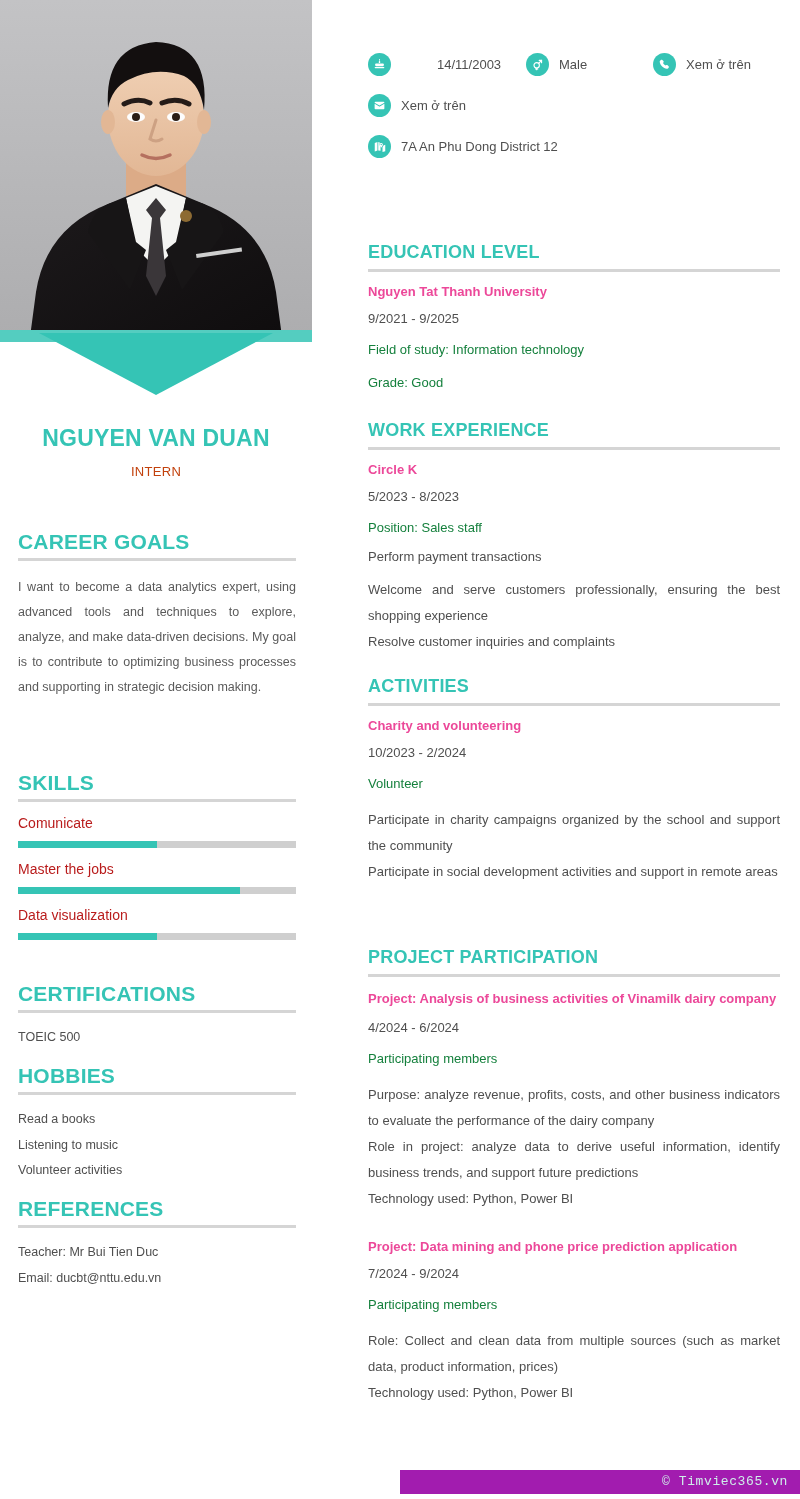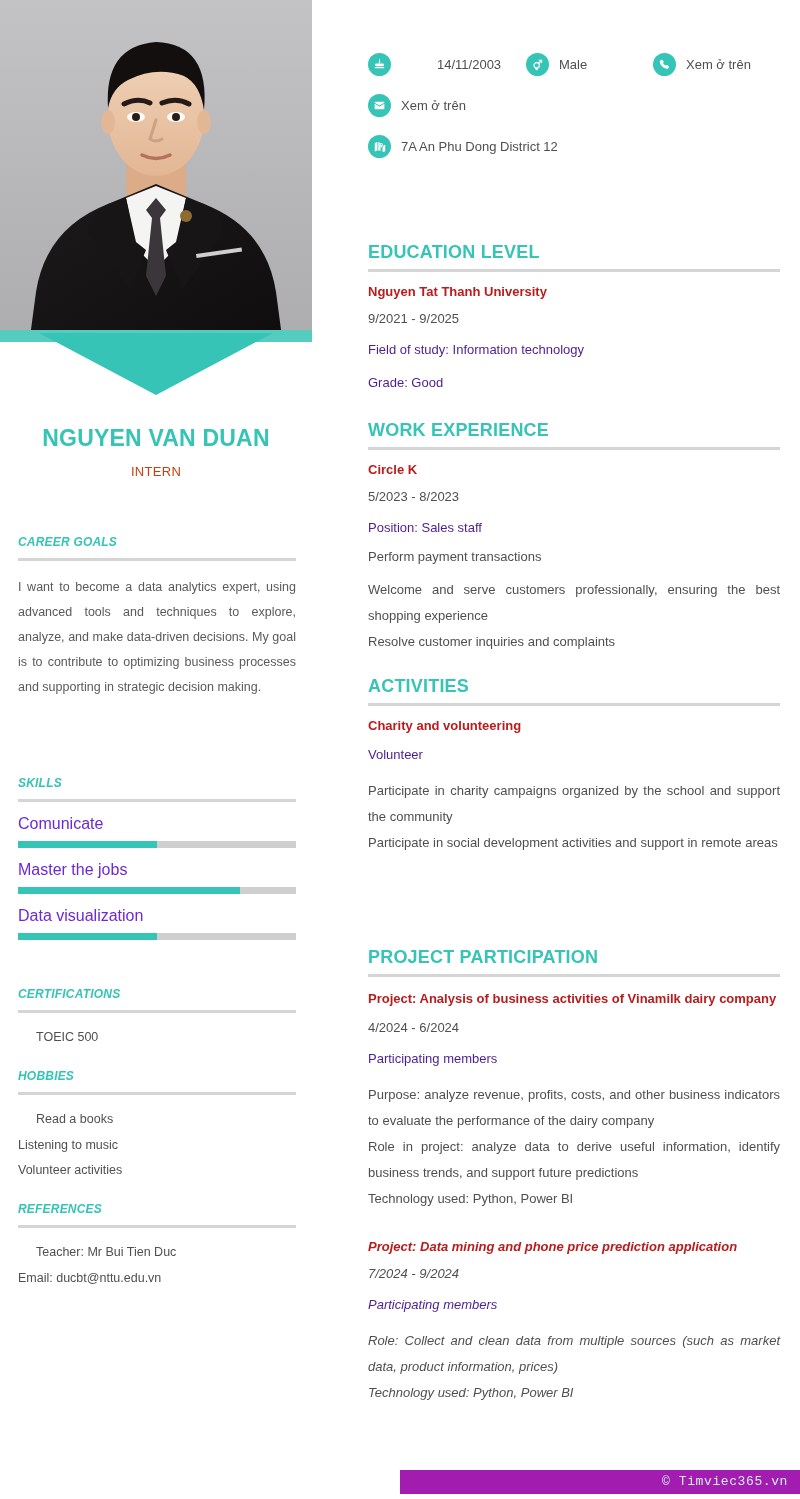--- a/index.html
+++ b/index.html
@@ -71,64 +71,63 @@
     margin-top: 9px;
     color: #c2410c;
     font-size: 13px;
     line-height: 19px;
     letter-spacing: 0.3px;
   }
 
   .lsec { position: absolute; left: 18px; width: 278px; }
   .lsec-title {
     color: #35c4b5;
-    font-size: 12px;
+    font-size: 21px;
     font-weight: bold;
     line-height: 22px;
     letter-spacing: 0.2px;
-    font-style: italic;
   }
   .lsec-rule {
     margin-top: 5px;
     height: 3px;
     background: #d5d5d5;
     width: 278px;
   }
 
   .goal-text {
     margin-top: 14px;
     font-size: 12.5px;
     line-height: 25px;
     color: #5a5a5a;
     text-align: justify;
   }
 
   .skill-item { margin-top: 13px; }
   .skill-label {
-    font-size: 16px;
-    color: #6d28d9;
+    font-size: 14px;
+    color: #b91c1c;
     line-height: 17px;
     margin-bottom: 9px;
   }
   .skill-track {
     width: 278px;
     height: 7px;
     background: #cfcfcf;
   }
   .skill-fill {
     height: 7px;
     background: #35c4b5;
   }
 
   .plain-line {
     font-size: 12.5px;
     color: #4f4f4f;
     line-height: 25.5px;
   }
-  .plain-first { margin-top: 12px; margin-left: 18px; }
+  .plain-first { margin-top: 12px; }
 
   
   .right-col {
     position: absolute;
     left: 368px;
     top: 0;
     width: 412px;
   }
 
   .contact-grid {
@@ -171,33 +170,33 @@
   .rsec-rule {
     margin-top: 5px;
     height: 3px;
     background: #d5d5d5;
     width: 412px;
   }
 
   .entry-title {
     font-size: 13px;
     font-weight: bold;
-    color: #b91c1c;
+    color: #ec4899;
     line-height: 25px;
     margin-top: 7px;
   }
   .entry-title.justified { text-align: justify; line-height: 29px; }
   .entry-date {
     font-size: 13px;
     color: #4f4f4f;
     line-height: 29px;
   }
   .entry-meta {
     font-size: 13px;
-    color: #4c1d95;
+    color: #15803d;
     line-height: 33px;
   }
   .entry-desc {
     font-size: 13px;
     color: #4f4f4f;
     line-height: 26px;
     text-align: justify;
   }
   .entry-desc.pad-top { margin-top: 7px; }
 
@@ -426,39 +425,40 @@
       <div class="entry-meta">Position: Sales staff</div>
       <div class="entry-desc">Perform payment transactions</div>
       <div class="entry-desc pad-top">Welcome and serve customers professionally, ensuring the best shopping experience</div>
       <div class="entry-desc">Resolve customer inquiries and complaints</div>
     </div>
 
     <div class="rsec" style="top:675px;">
       <div class="rsec-title">ACTIVITIES</div>
       <div class="rsec-rule"></div>
       <div class="entry-title">Charity and volunteering</div>
+      <div class="entry-date">10/2023 - 2/2024</div>
       <div class="entry-meta">Volunteer</div>
       <div class="entry-desc pad-top">Participate in charity campaigns organized by the school and support the community</div>
       <div class="entry-desc">Participate in social development activities and support in remote areas</div>
     </div>
 
     <div class="rsec" style="top:946px;">
       <div class="rsec-title">PROJECT PARTICIPATION</div>
       <div class="rsec-rule"></div>
 
       <div>
         <div class="entry-title justified">Project: Analysis of business activities of Vinamilk dairy company</div>
         <div class="entry-date">4/2024 - 6/2024</div>
         <div class="entry-meta">Participating members</div>
         <div class="entry-desc pad-top">Purpose: analyze revenue, profits, costs, and other business indicators to evaluate the performance of the dairy company</div>
         <div class="entry-desc">Role in project: analyze data to derive useful information, identify business trends, and support future predictions</div>
         <div class="entry-desc">Technology used: Python, Power BI</div>
       </div>
 
-      <div style="margin-top:22px;font-style:italic;">
+      <div style="margin-top:22px;">
         <div class="entry-title">Project: Data mining and phone price prediction application</div>
         <div class="entry-date">7/2024 - 9/2024</div>
         <div class="entry-meta">Participating members</div>
         <div class="entry-desc pad-top">Role: Collect and clean data from multiple sources (such as market data, product information, prices)</div>
         <div class="entry-desc">Technology used: Python, Power BI</div>
       </div>
     </div>
   </div>
 
   <div class="footer-bar">

